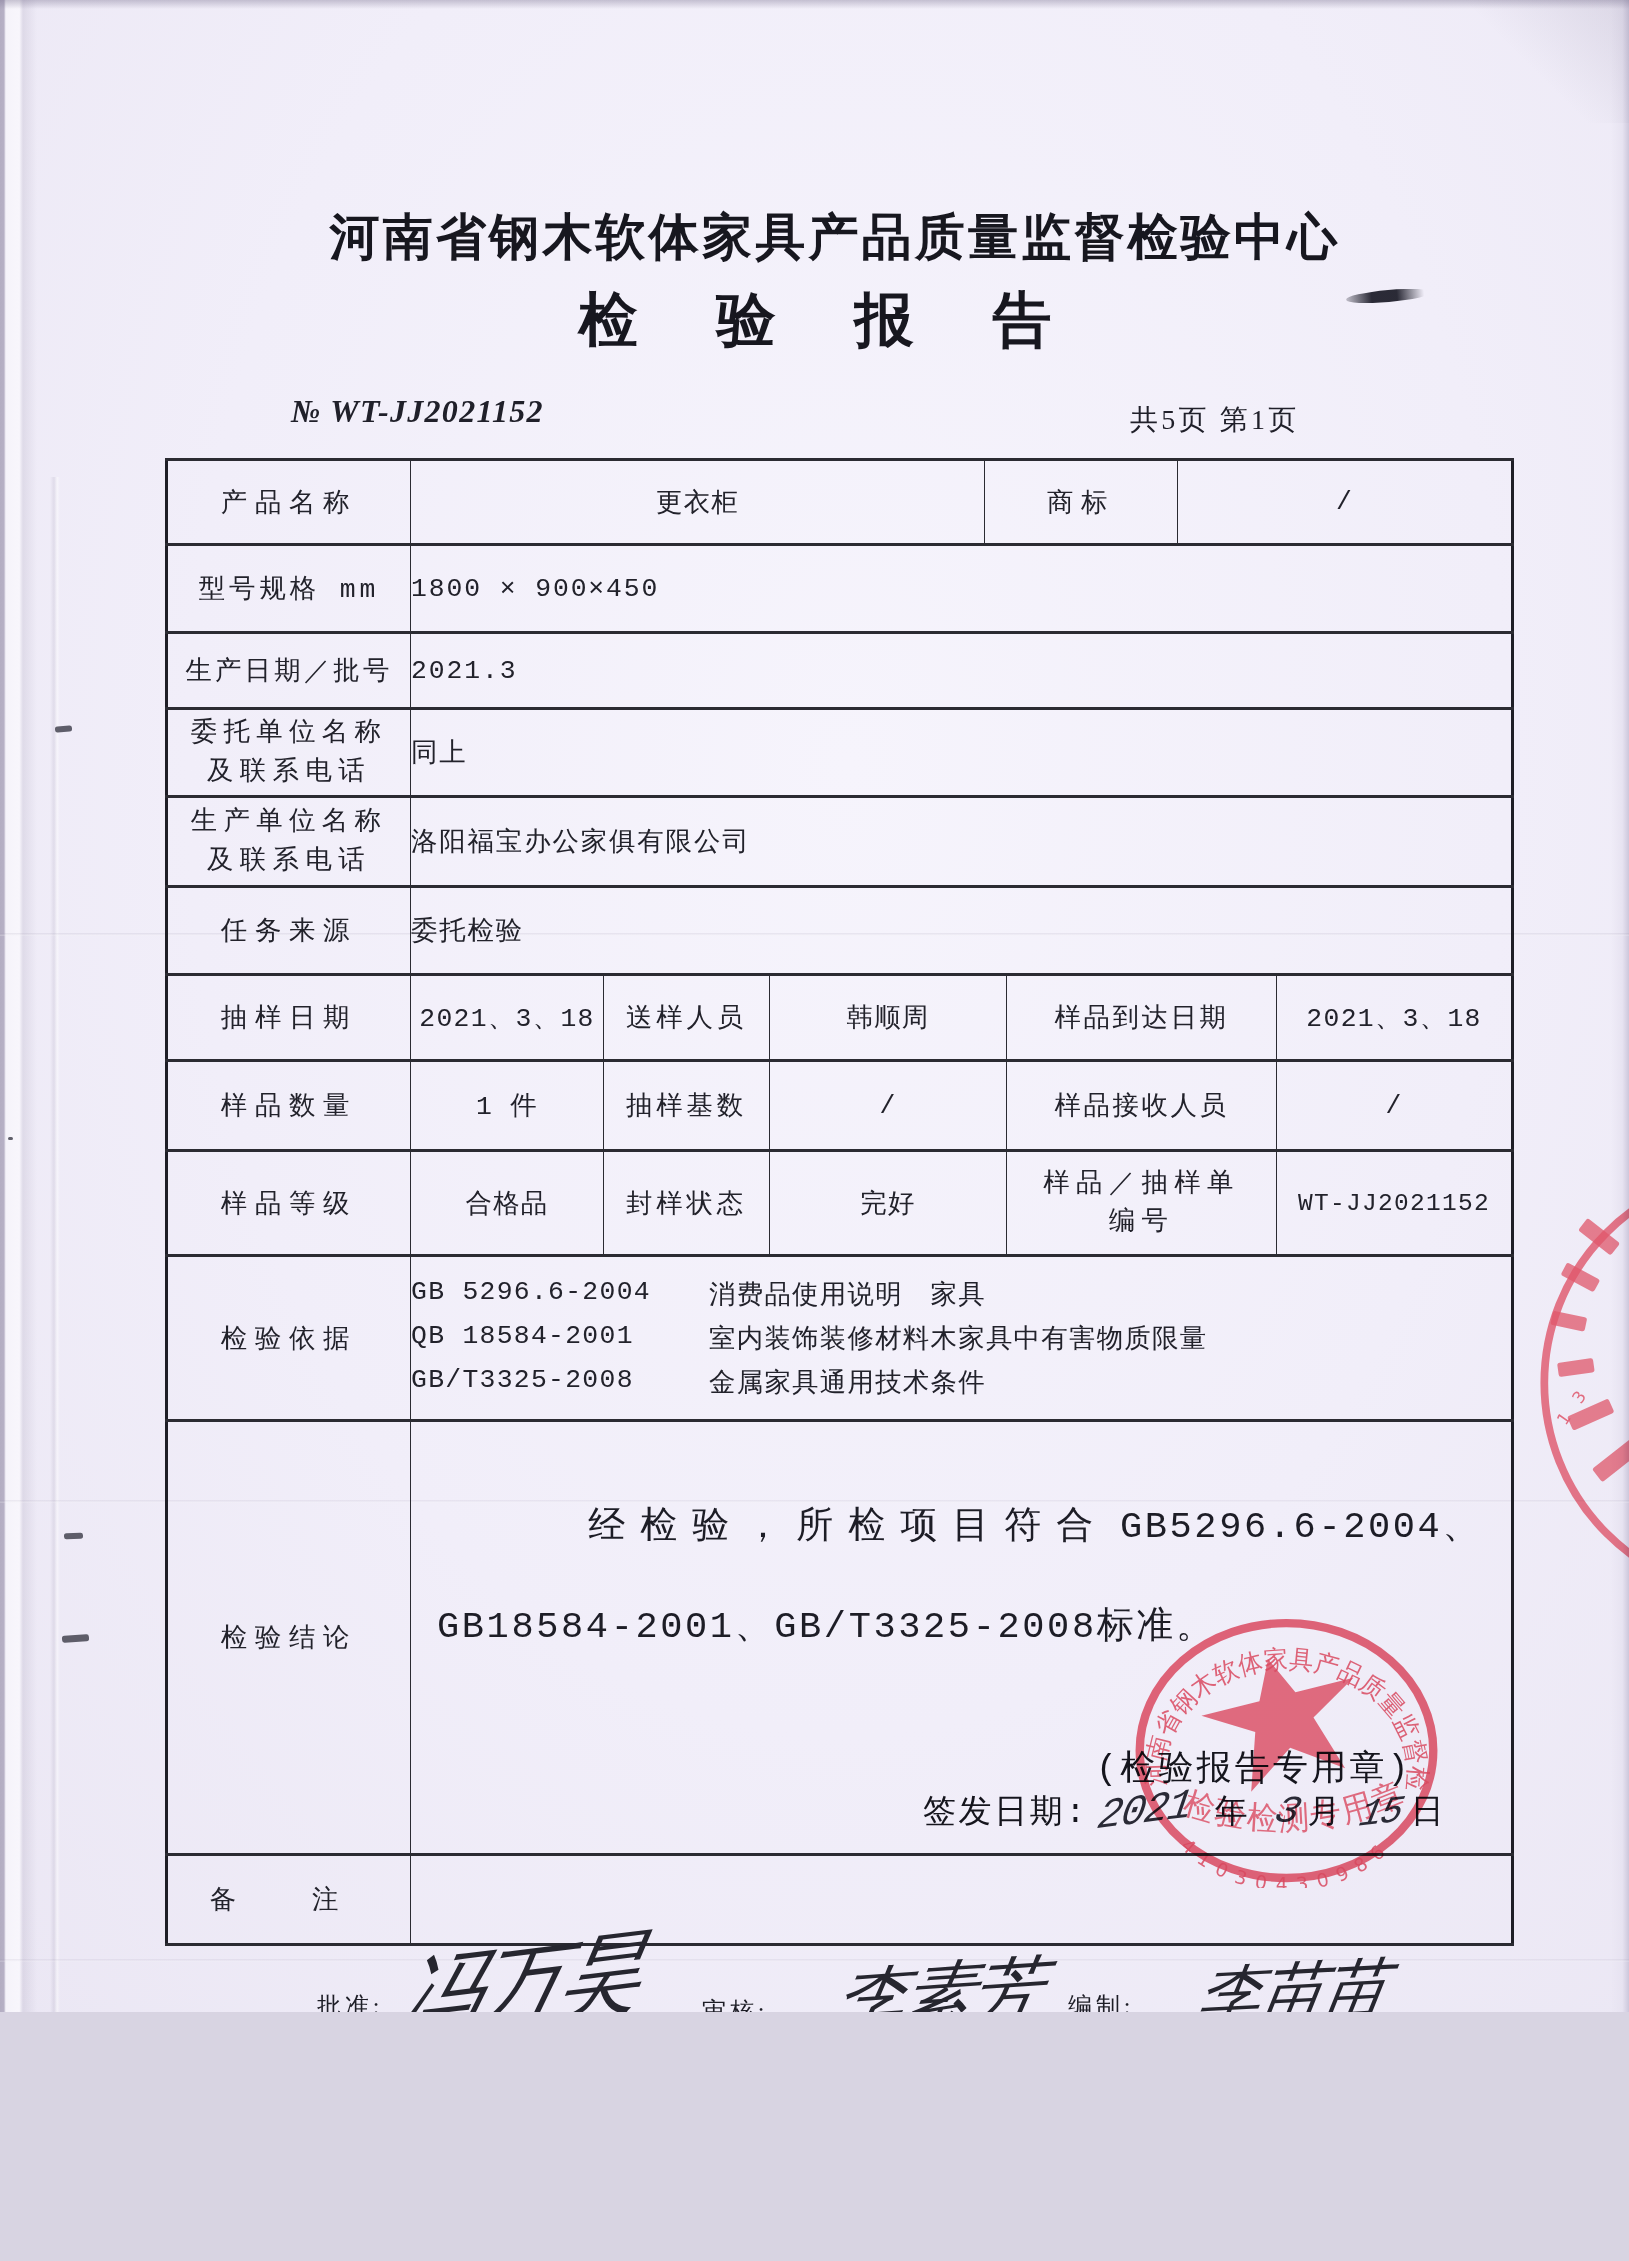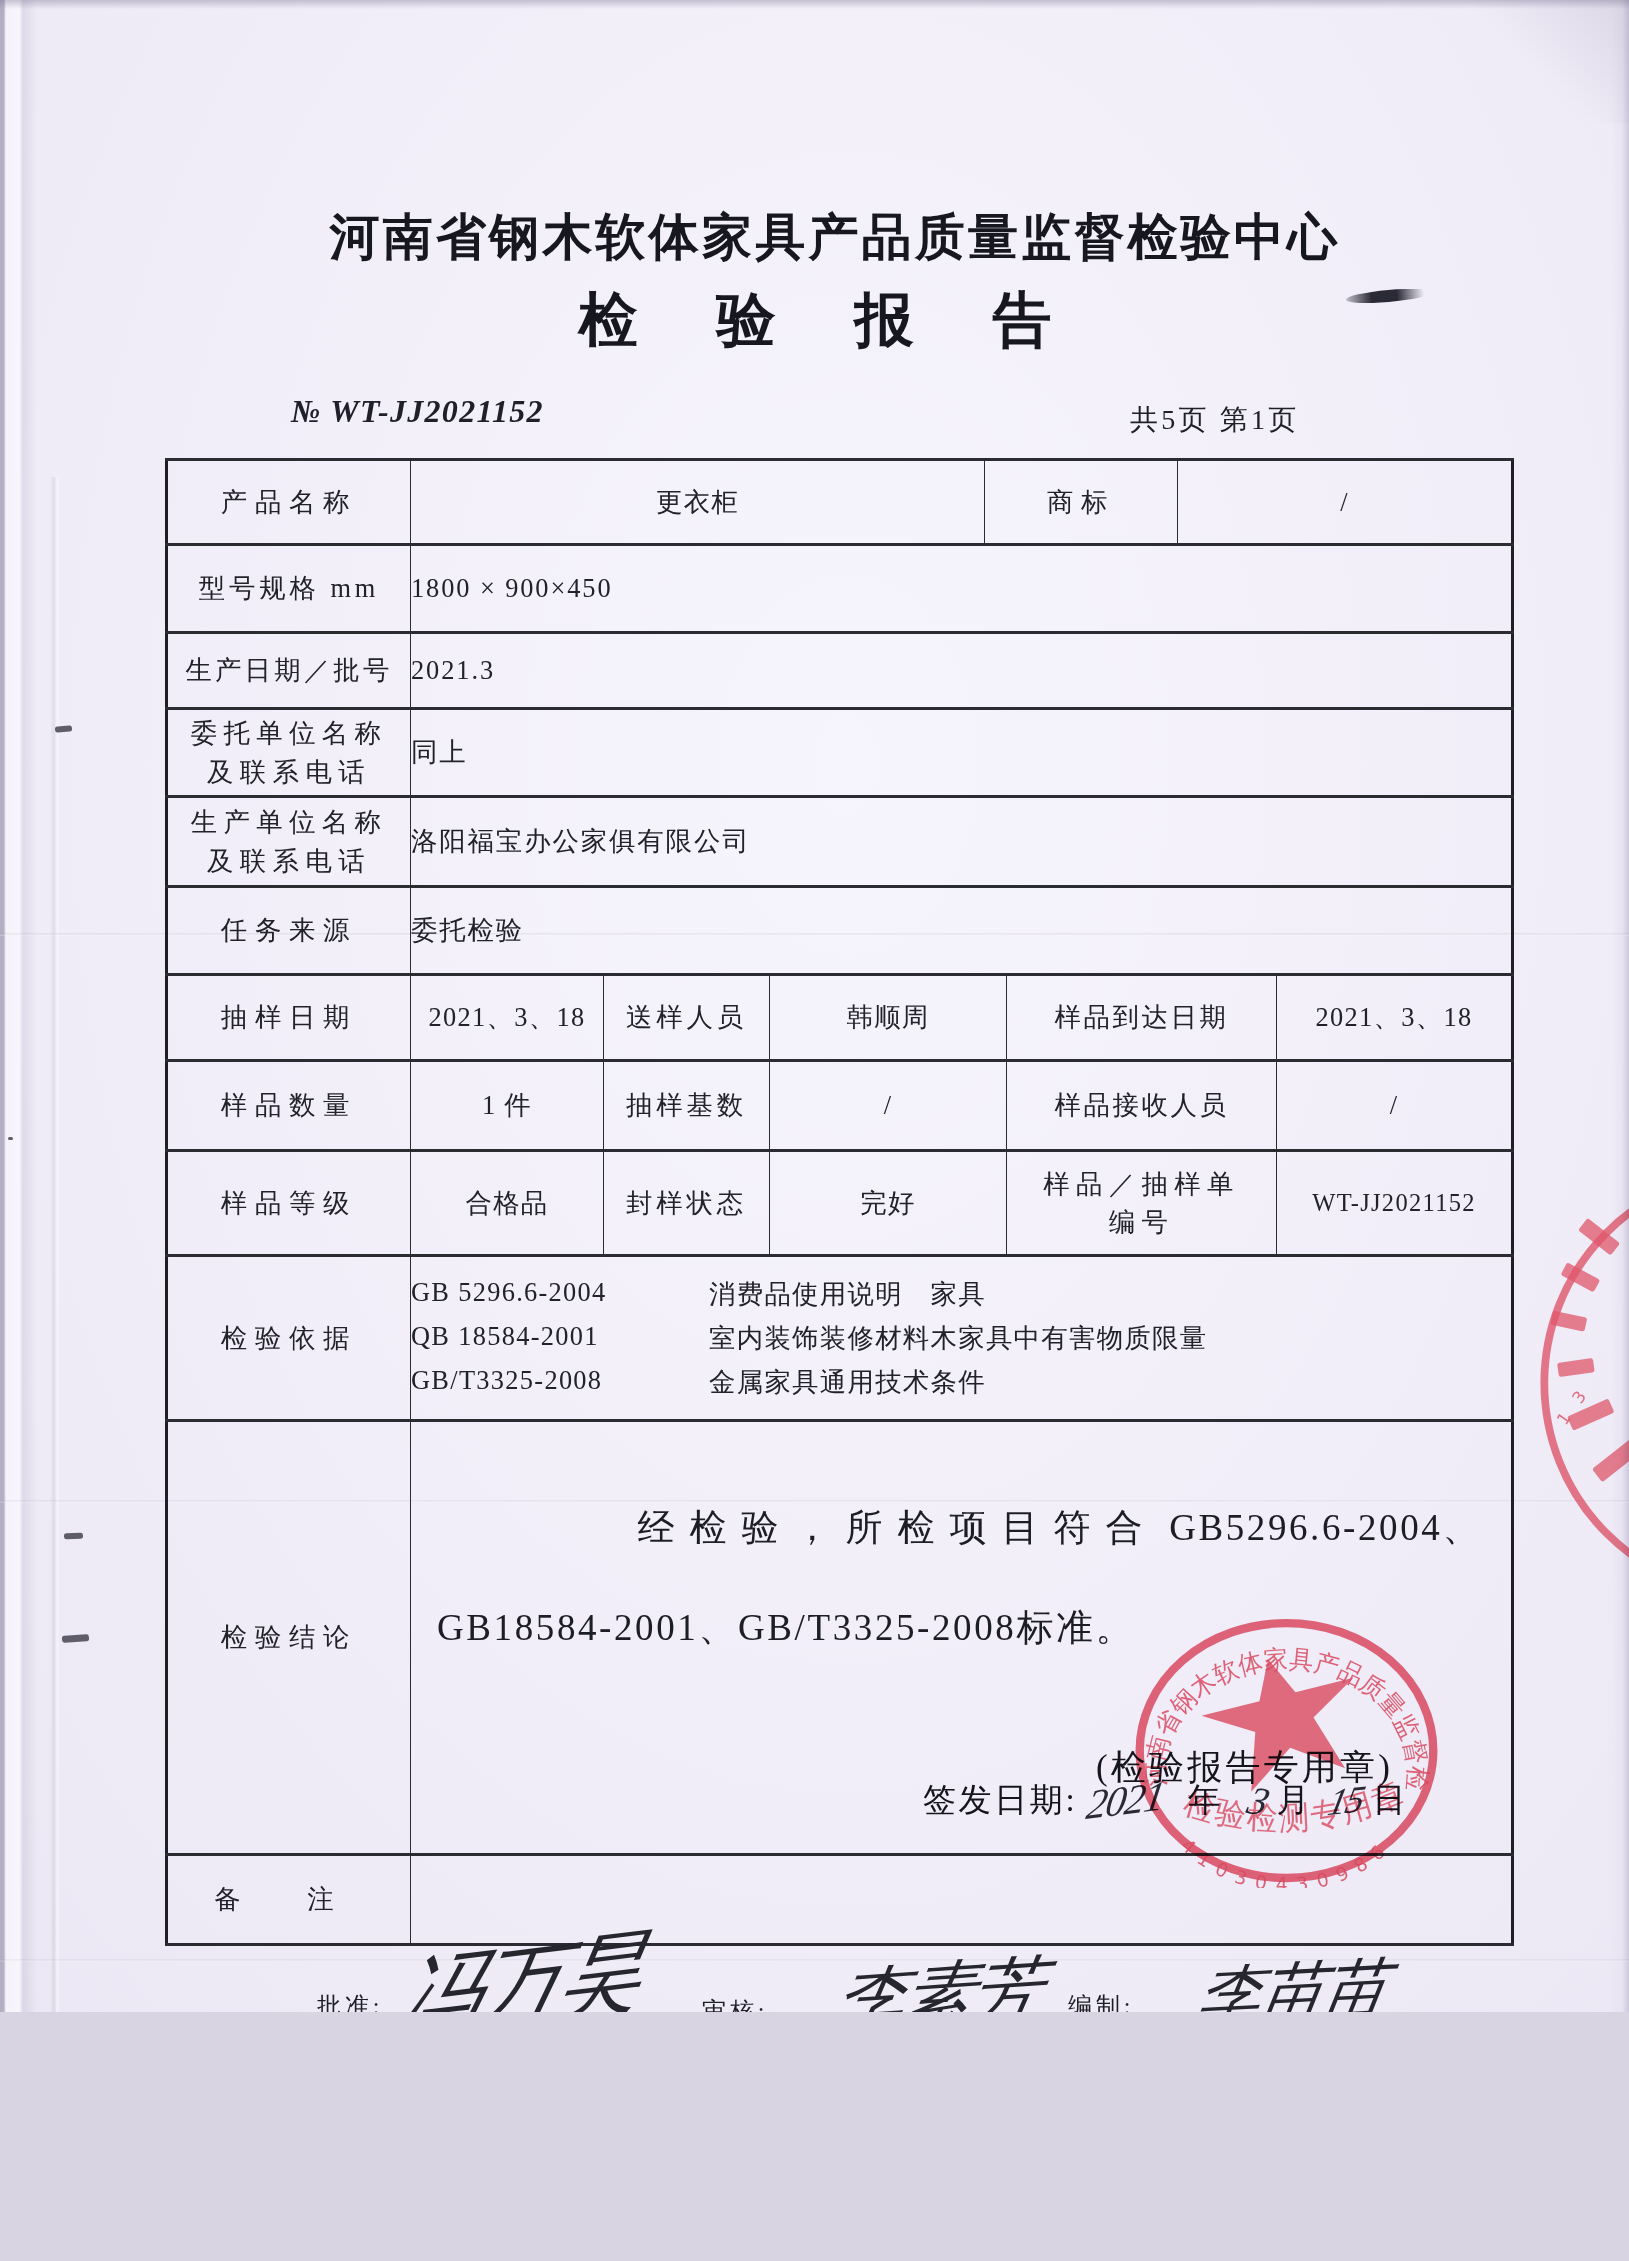--- a/index.html
+++ b/index.html
@@ -49,40 +49,40 @@
   
   .title1{position:absolute;left:0;top:204px;width:1670px;text-align:center;
     font-size:50px;font-weight:700;letter-spacing:3.2px;white-space:nowrap;color:#17171f;}
   .title2{position:absolute;left:0;top:281px;width:1630px;text-align:center;
     font-size:59px;font-weight:700;white-space:nowrap;color:#17171f;}
   .title2 .sp2w{letter-spacing:79px;margin-right:-79px;}
   .meta-no{position:absolute;left:291px;top:393px;font-size:32px;font-weight:600;letter-spacing:1.3px;color:#20202a;font-style:italic;}
   .meta-pages{position:absolute;left:1130px;top:401px;font-size:28px;letter-spacing:3.2px;color:#20202a;}
 
   
-  .table-wrap{position:absolute;left:165px;top:458px;}
+  .table-wrap{position:absolute;left:165px;top:458px;font-family:Liberation Mono, monospace;}
   table.grid{border-collapse:collapse;table-layout:fixed;width:1347px;border:3.9px solid #1e1e26;}
   table.grid td{border:1.9px solid #2b2b32;border-top-width:3.2px;border-bottom-width:3.2px;
     padding:0;vertical-align:middle;font-size:26.4px;color:#22222b;overflow:hidden;}
   td.lab{text-align:center;letter-spacing:7.7px;}
   td.lab .l2{display:block;line-height:1.45;letter-spacing:6.4px;}
   td.val{padding-left:28px;letter-spacing:1.9px;}
   td.cen{text-align:center;letter-spacing:1.3px;}
   td.basis-cell{padding:17px 13px 17px 28px;}
   .b-line{display:flex;margin:9px 0;letter-spacing:1.3px;}
   .b-code{width:298px;flex:0 0 298px;}
   .b-desc{flex:1;}
   td.concl-cell{position:relative;}
   .concl{position:absolute;left:26px;top:83px;width:1045px;font-size:37px;line-height:45px;color:#1d1d26;}
   .c1{padding-left:92px;white-space:nowrap;text-align:right;}
   .c1 .csp{letter-spacing:15px;}
   .c1 .code{letter-spacing:2.6px;margin-left:11.6px;}
   .c2{margin-top:55px;letter-spacing:2.6px;white-space:nowrap;}
   .seal-cap{position:absolute;left:685px;top:322px;font-size:35px;letter-spacing:3.2px;white-space:nowrap;color:#15151d;}
-  .issue{position:absolute;left:512px;top:354px;display:flex;align-items:center;
+  .issue{position:absolute;left:512px;top:366px;display:flex;align-items:flex-end;
     font-size:33px;letter-spacing:2.6px;white-space:nowrap;color:#15151d;}
   .hand{font-style:italic;color:#2a2a36;letter-spacing:-1.3px;}
   .hy{display:inline-block;font-size:41px;transform:rotate(-7deg) skewX(-16deg);margin:0 6.4px 0 10.3px;}
   .hm{display:inline-block;font-size:39px;transform:rotate(5deg) skewX(-12deg);margin:0 9px 0 26px;}
   .hd{display:inline-block;font-size:37px;transform:rotate(-6deg) skewX(-18deg);margin:0 9px 0 17px;}
   .u{margin-left:17px;}
 
   
   .f-label{position:absolute;font-size:24px;letter-spacing:3.9px;color:#1d1d26;white-space:nowrap;}
   .fl1{left:317px;top:1990px;}

